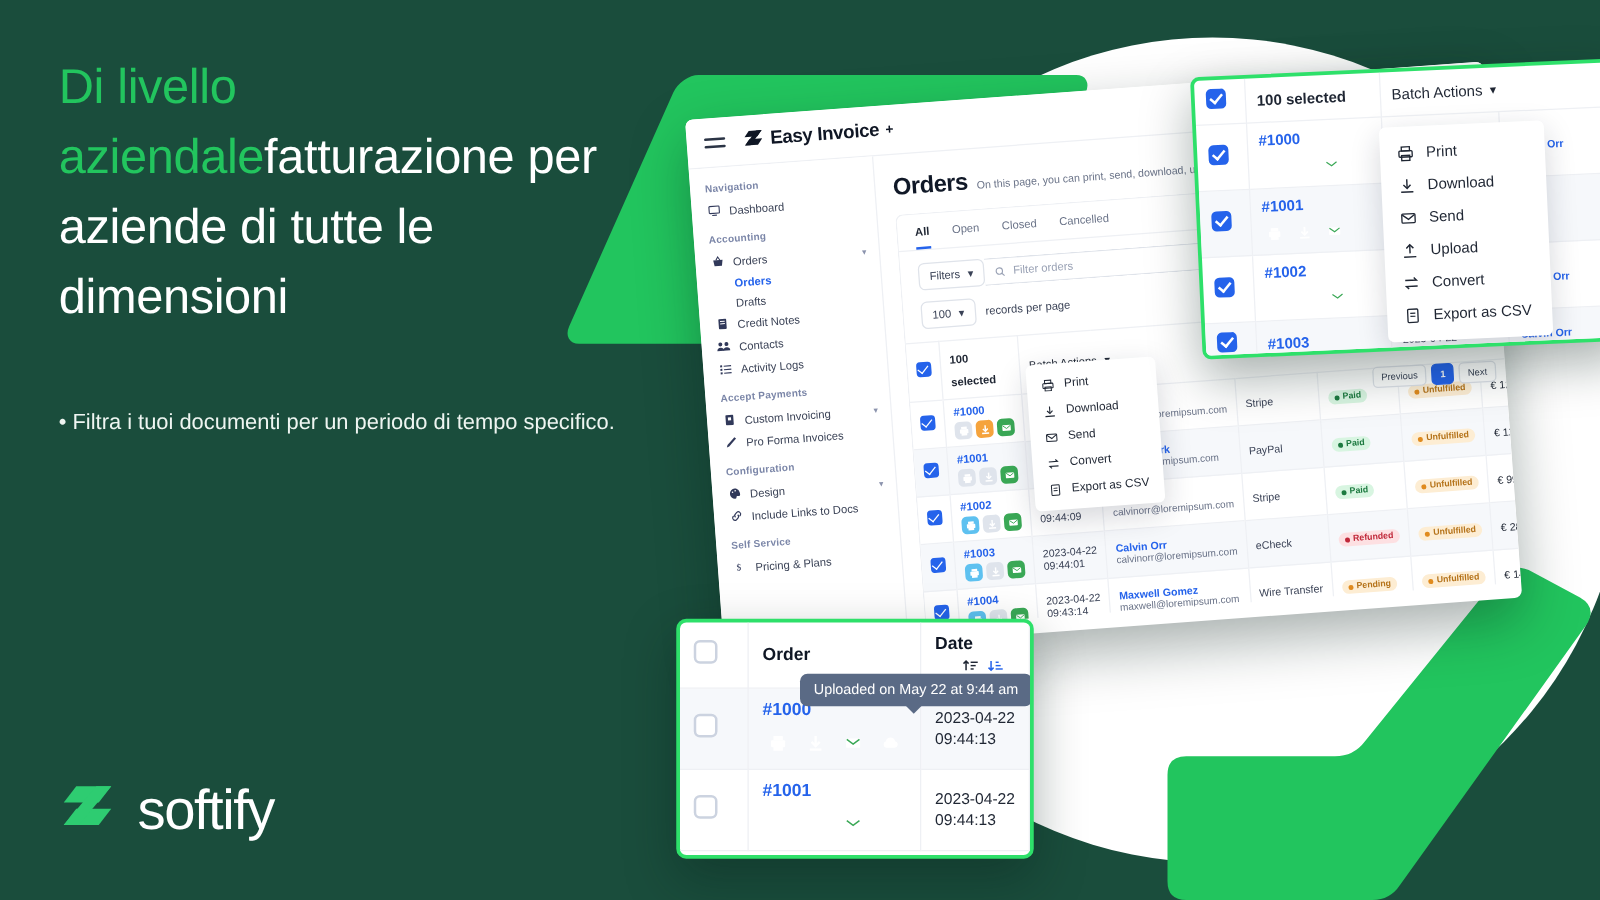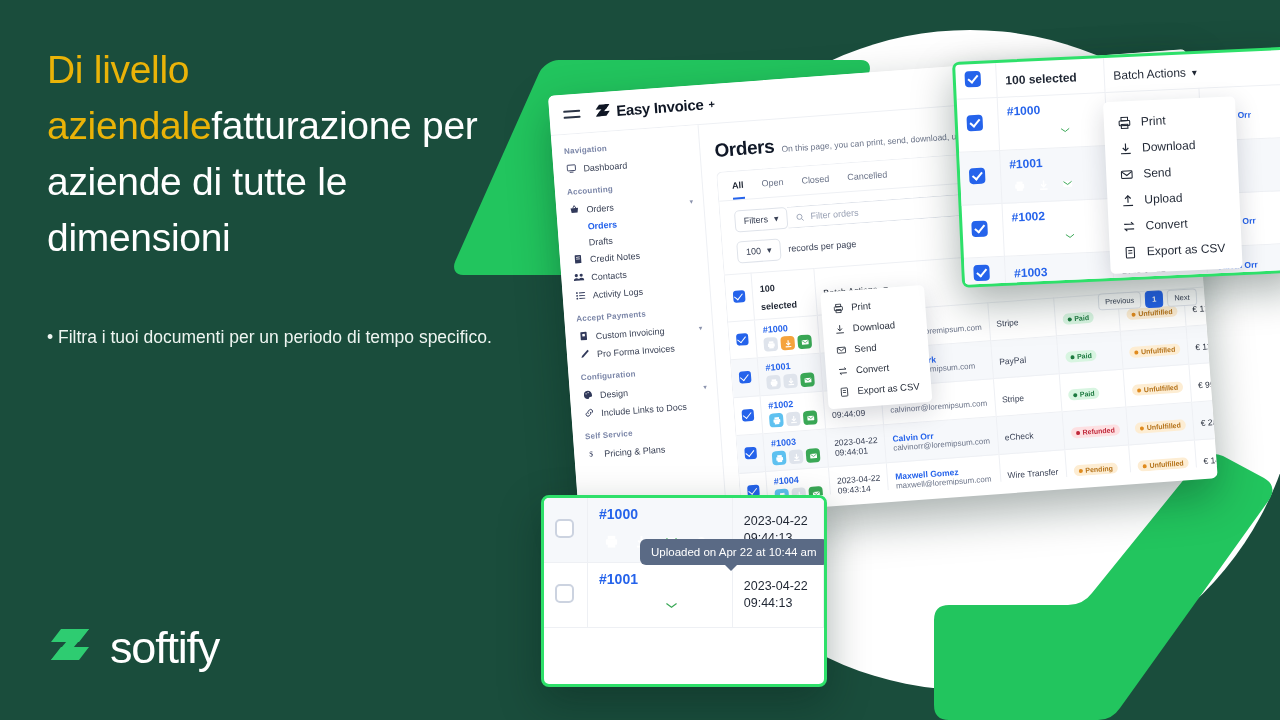--- a/index.html
+++ b/index.html
@@ -42,21 +42,21 @@
     width: 470px;
     z-index: 20;
   }
   .headline {
     font-size: 39px;
     line-height: 56px;
     font-weight: 400;
     color: #ffffff;
     letter-spacing: -0.3px;
   }
-  .headline .accent { color: #eab308; }
+  .headline .accent { color: #22c55e; }
 
   .bullets {
     position: absolute;
     left: 47px; top: 325px;
     width: 455px;
     z-index: 20;
   }
   .bullet {
     color: #eef5f1;
     font-size: 17.5px;
@@ -983,20 +983,41 @@
 
 <div class="pager-tr">
   <span class="pg">Previous</span>
   <span class="pg active">1</span>
   <span class="pg">Next</span>
 </div>
 
 <div class="float-bl">
   <table class="fbl-table">
     <tbody>
+        <tr>
+      <td style="width:62px"><span class="chk-xl"></span></td>
+      <td style="width:110px"><span class="fbl-head">Order</span></td>
+      <td>
+        <span class="fbl-head">Date</span>
+        <span class="sort-icons">
+          <svg width="13" height="13" viewBox="0 0 16 16">
+                <path d="M3.5 12.5V3.5M1 6 3.5 3.5 6 6" fill="none" stroke="#1f2633" stroke-width="1.5"></path>
+                <rect x="8" y="4" width="7" height="1.4" fill="#1f2633"></rect>
+                <rect x="8" y="7.3" width="5" height="1.4" fill="#1f2633"></rect>
+                <rect x="8" y="10.6" width="3" height="1.4" fill="#1f2633"></rect>
+              </svg>
+          <svg width="13" height="13" viewBox="0 0 16 16">
+                <path d="M3.5 3.5v9M1 10 3.5 12.5 6 10" fill="none" stroke="#2563eb" stroke-width="1.5"></path>
+                <rect x="8" y="4" width="3" height="1.4" fill="#2563eb"></rect>
+                <rect x="8" y="7.3" width="5" height="1.4" fill="#2563eb"></rect>
+                <rect x="8" y="10.6" width="7" height="1.4" fill="#2563eb"></rect>
+              </svg>
+        </span>
+      </td>
+    </tr>
     <tr class="row-alt">
       <td><span class="chk-xl"></span></td>
       <td>
         <span class="fbl-ord">#1000</span>
         <span class="icon-row" style="gap:5px;margin-top:7px">
           <span class="sq-xl blue">
                 <svg viewBox="0 0 16 16">
                   <rect x="4" y="2" width="8" height="3.5" fill="#fff"></rect>
                   <rect x="2" y="5.5" width="12" height="6" rx="1" fill="#fff"></rect>
                   <rect x="4" y="10" width="8" height="4.5" fill="#fff"></rect>
@@ -1059,14 +1080,14 @@
               </span>
         </span>
       </td>
       <td>
             <div class="fbl-date">2023-04-22</div>
             <div class="fbl-date">09:44:13</div>
           </td>
     </tr>
   </tbody>
     </table>
-  <div class="tooltip">Uploaded on Apr 22 at 10:44 am</div>
+  <div class="tooltip">Uploaded on May 22 at 9:44 am</div>
 </div>
 
 </body></html>

